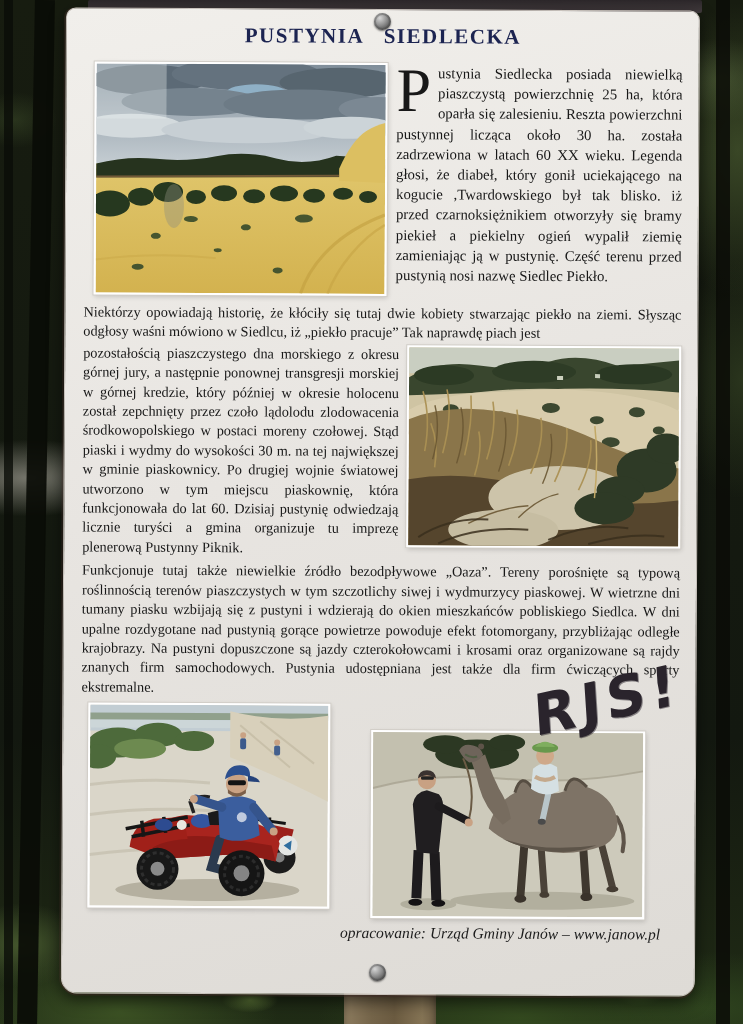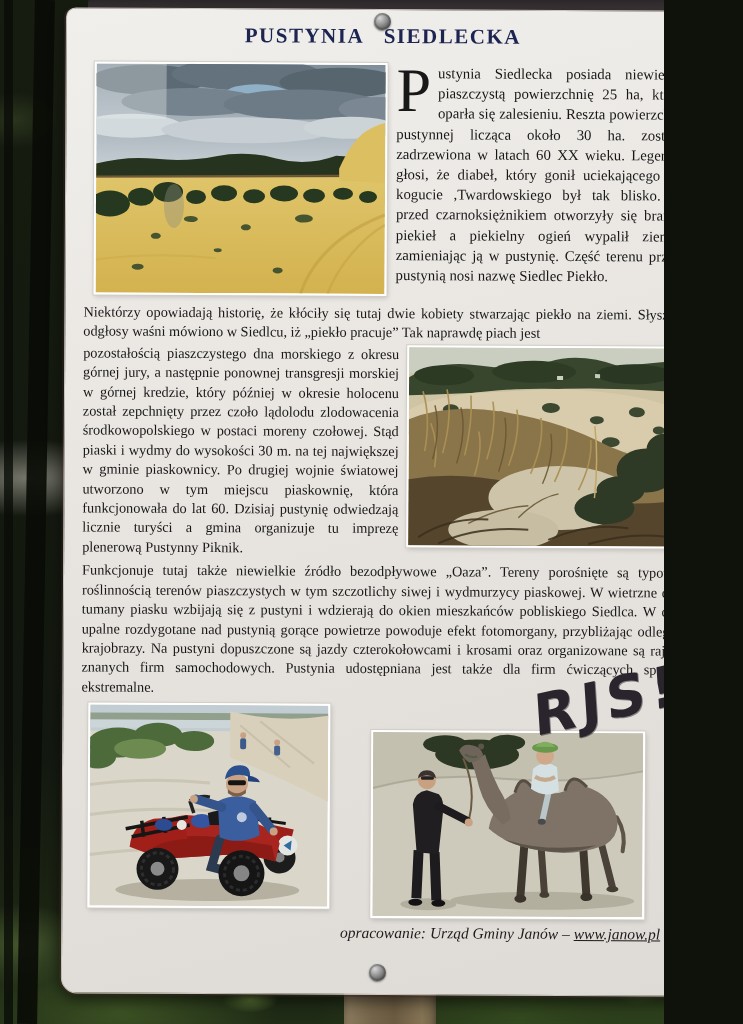--- a/index.html
+++ b/index.html
@@ -1,17 +1,17 @@
 <!DOCTYPE html>
 <html><head>
 <meta charset="utf-8">
 <style>
   html,body{margin:0;padding:0;background:#0e120a;}
   .scene{
-    position:relative;width:664px;height:1024px;overflow:hidden;
+    position:relative;width:743px;height:1024px;overflow:hidden;
     font-family:"Liberation Serif",serif;
     background:
       radial-gradient(150px 55px at 28px 478px,#75756b 0%,rgba(115,115,106,0) 70%),
       radial-gradient(120px 210px at 738px 150px,rgba(86,106,56,.55),transparent 70%),
       radial-gradient(100px 170px at 742px 380px,rgba(66,84,44,.45),transparent 70%),
       radial-gradient(80px 60px at 720px 80px,rgba(120,140,90,.35),transparent 70%),
       radial-gradient(60px 40px at 15px 120px,rgba(70,88,48,.4),transparent 70%),
       radial-gradient(90px 60px at 22px 945px,#46582e,transparent 70%),
       radial-gradient(210px 85px at 120px 1012px,#3c5224,transparent 75%),
       radial-gradient(270px 95px at 520px 1018px,#33491f,transparent 75%),
@@ -49,21 +49,21 @@
   .photo svg{display:block;}
   .para{font-size:14.3px;line-height:19.4px;text-align:justify;text-justify:inter-word;margin:0;}
   .para1{flex:1;margin-left:9px;font-size:14.8px;line-height:20.2px;}
   .dropcap{float:left;font-size:62px;line-height:48px;padding:3px 7px 0 0;}
   .para2{margin:8px 16px 0 18px;}
   .para3{flex:1;margin-right:8px;}
   .para4{margin:4px 16px 0 18px;}
   .photos-row{margin:6px 0 0 25px;}
   .photo4{margin-left:41px;margin-top:26px;}
   .attribution{margin:6px 34px 0 0;text-align:right;font-style:italic;font-size:15.5px;color:#1c1c1c;}
-  .attribution .link{text-decoration:underline;}
+  .attribution .link{}
   .graffiti{position:absolute;left:468px;top:652px;width:190px;
     font-family:"DejaVu Sans",sans-serif;font-weight:700;font-size:56px;
     color:#2a242c;letter-spacing:5px;transform:rotate(-13deg) skewX(-9deg);
     text-shadow:1px 1px 0 rgba(42,36,44,.5);z-index:5;}
 </style>
 </head>
 <body>
 
 <div class="scene">
   <div class="trunk t2"></div>

